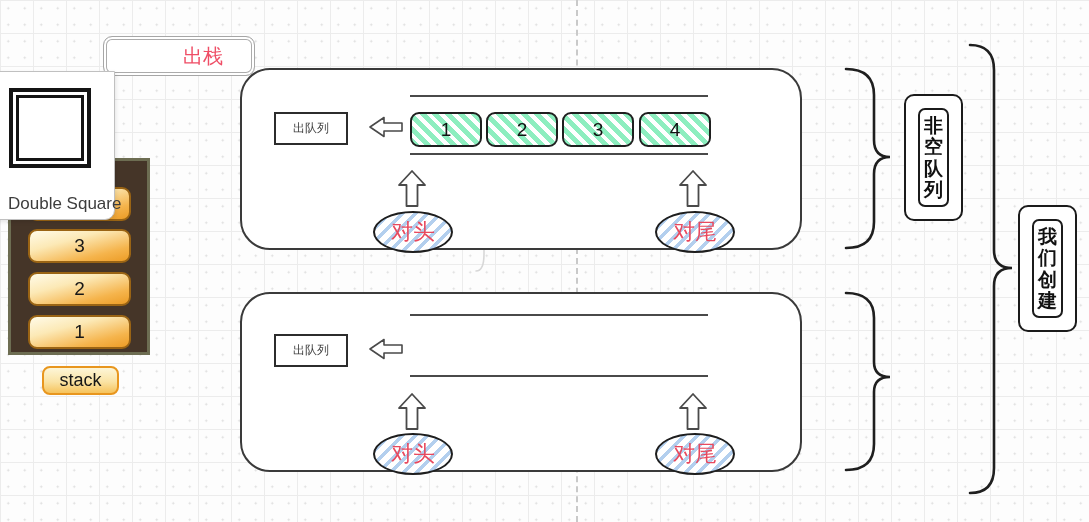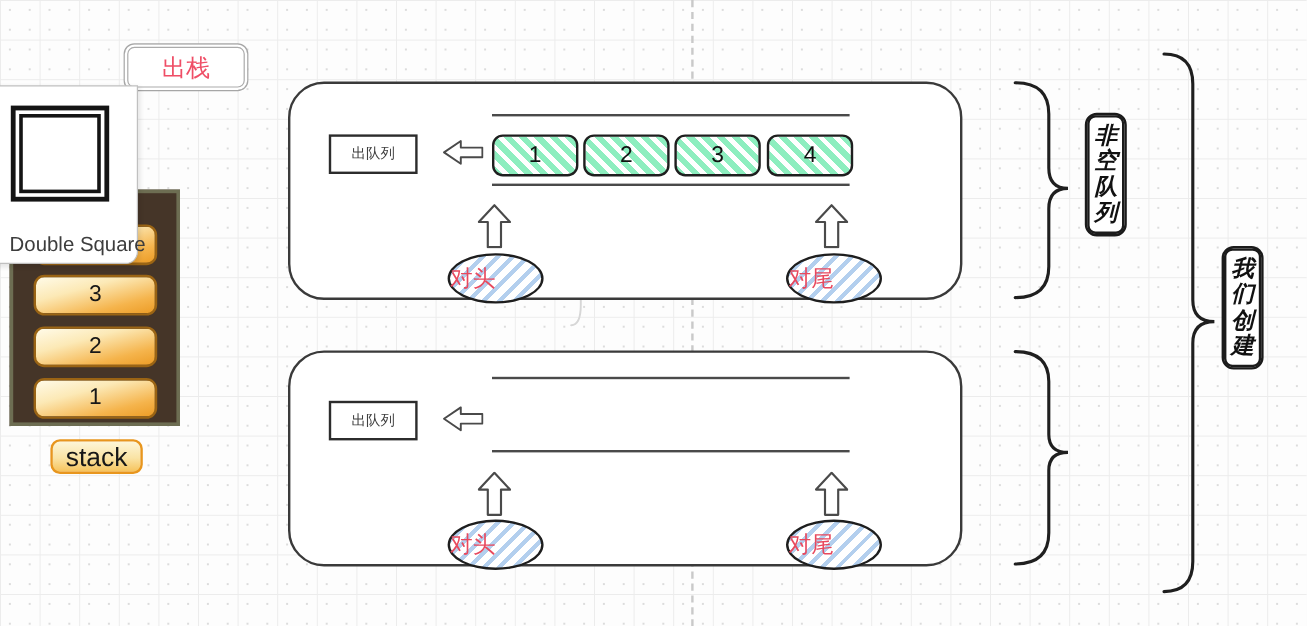--- a/index.html
+++ b/index.html
@@ -28,50 +28,50 @@
   .dq-label{position:absolute;left:32px;width:70px;height:29px;border:2px solid #2c2c2c;background:#fff;
     display:flex;align-items:center;justify-content:center;font-size:12px;color:#404040;}
   .queue-top .dq-label{top:42px;}
   .queue-bottom .dq-label{top:40px;}
   .rail{position:absolute;left:168px;width:298px;height:0;border-top:2px solid #4a4a4a;}
   .item{position:absolute;width:68px;height:31px;border:2px solid #1f1f1f;border-radius:9px;
     background:repeating-linear-gradient(45deg,#8deebf 0,#8deebf 5px,#ffffff 5px,#ffffff 9px);
     display:flex;align-items:center;justify-content:center;font-size:19px;color:#111;}
   .ellipse{position:absolute;width:76px;height:38px;border:2px solid #1e1e1e;border-radius:50%;
     background:repeating-linear-gradient(135deg,#b3cfee 0,#b3cfee 3.5px,#ffffff 3.5px,#ffffff 9px);
-    display:flex;align-items:center;font-size:19px;color:#e8495e;z-index:4;}
+    display:flex;align-items:center;justify-content:center;font-size:22px;color:#e8495e;z-index:4;}
   .arrow-up{position:absolute;width:28px;height:37px;}
   .arrow-left{position:absolute;width:34px;height:22px;}
 
   
   .popup{left:103px;top:36px;width:102px;height:38px;background:#fff;border:1px solid #a6a6a6;border-radius:9px;
     box-shadow:inset 0 0 0 2px #ffffff, inset 0 0 0 3px #ababab;
-    display:flex;align-items:center;justify-content:center;font-size:20px;color:#ef4e66;z-index:5;}
+    display:flex;align-items:center;justify-content:center;font-size:20px;color:#ef4e66;z-index:5;padding-left:48px;}
 
   
   .stack-box{left:8px;top:158px;width:142px;height:197px;background:#453528;border:3px solid #6d6d52;
     box-sizing:border-box;z-index:6;}
   .stack-btn{position:absolute;left:28px;width:103px;height:34px;box-sizing:border-box;
     border:2px solid #9a6414;border-radius:9px;
     background:linear-gradient(165deg,#fffbe9 0%,#fce9b6 35%,#f5b44c 75%,#ec9c26 100%);
     display:flex;align-items:center;justify-content:center;font-size:19px;color:#171717;z-index:7;}
   .stack-label{left:42px;top:366px;width:77px;height:29px;box-sizing:border-box;border:2px solid #e8961e;border-radius:8px;
     background:linear-gradient(180deg,#fdf6d8 0%,#fae3a4 55%,#f6c35c 100%);
-    display:flex;align-items:center;justify-content:center;font-size:22px;color:#171717;z-index:7;}
+    display:flex;align-items:center;justify-content:center;font-size:18px;color:#171717;z-index:7;}
 
   
   .tooltip{left:-6px;top:71px;width:119px;height:147px;background:#ffffff;border:1px solid #c0c0c0;
     border-radius:0 0 10px 0;box-shadow:1px 2px 4px rgba(0,0,0,0.10);z-index:9;}
   .dsq-outer{position:absolute;left:14px;top:16px;width:74px;height:72px;border:4px solid #141414;background:#fff;}
   .dsq-inner{position:absolute;left:3px;top:3px;right:3px;bottom:3px;border:3px solid #141414;background:#fff;}
   .tooltip-text{position:absolute;left:13px;bottom:5px;font-size:17px;color:#3d3d3d;white-space:nowrap;}
 
   
   .braces{left:840px;top:40px;z-index:3;}
-  .vlabel-outer{border:2px solid #1b1b1b;border-radius:10px;background:#fff;padding:0;z-index:4;font-style:italic;}
+  .vlabel-outer{border:2px solid #1b1b1b;border-radius:10px;background:#fff;padding:12px;z-index:4;}
   .vlabel-inner{border:2px solid #1b1b1b;border-radius:7px;padding:5px 3px;}
   .vlabel-text{display:block;width:21px;font-size:19px;font-weight:bold;color:#111;line-height:1.12;
     text-align:center;word-break:break-all;}
 </style>
 </head>
 <body>
 
 <div id="canvas">
 
   <div class="abs page-divider"></div>

